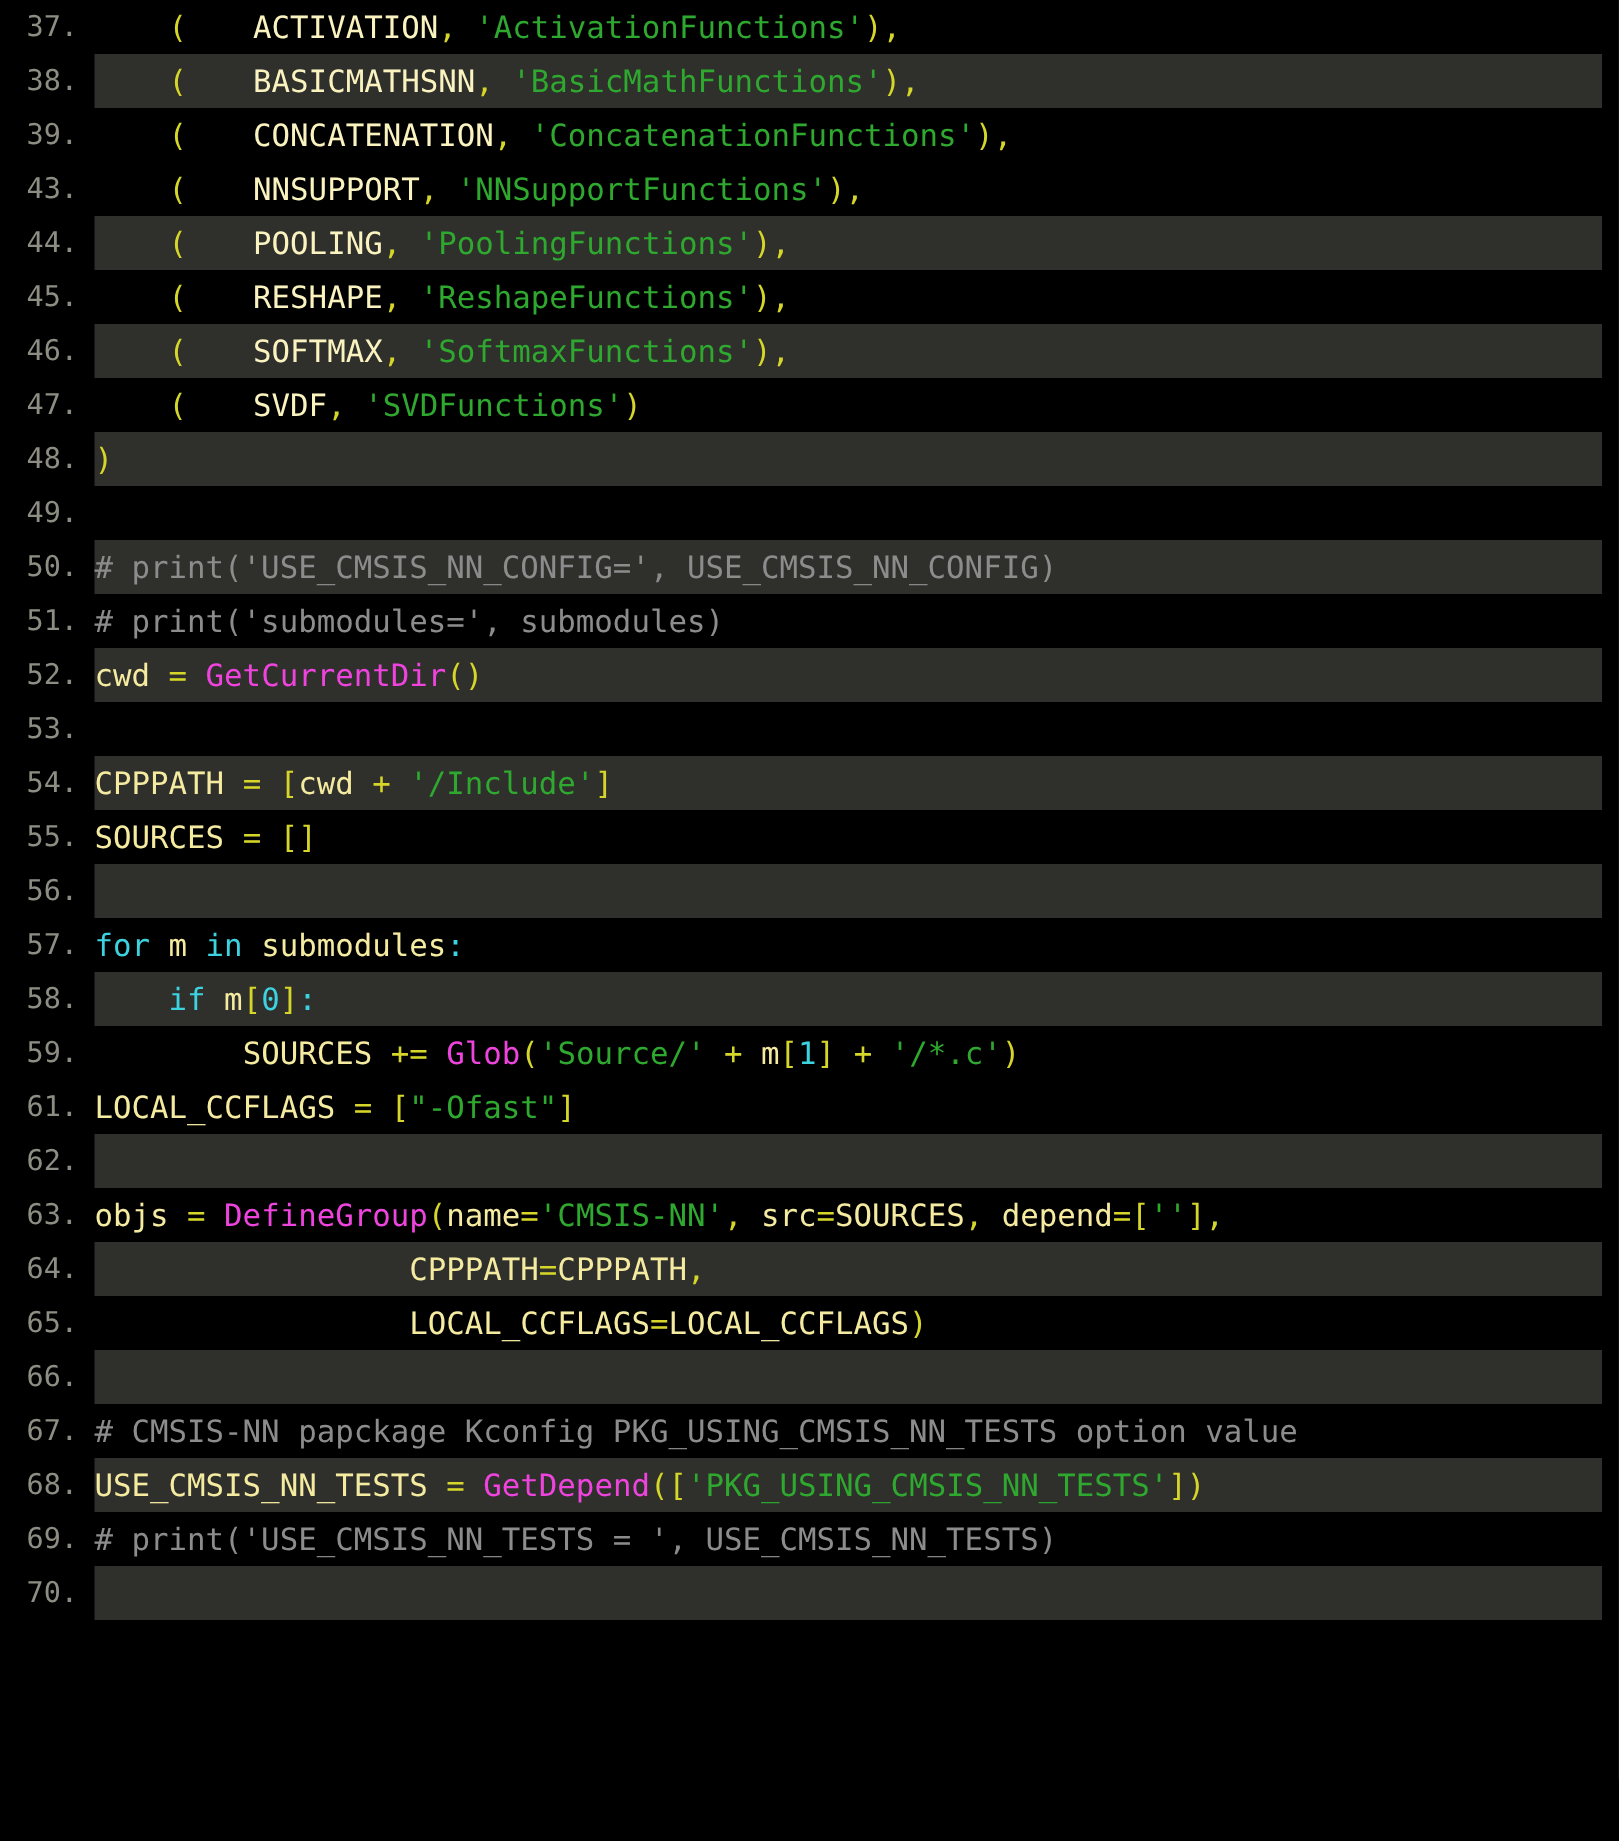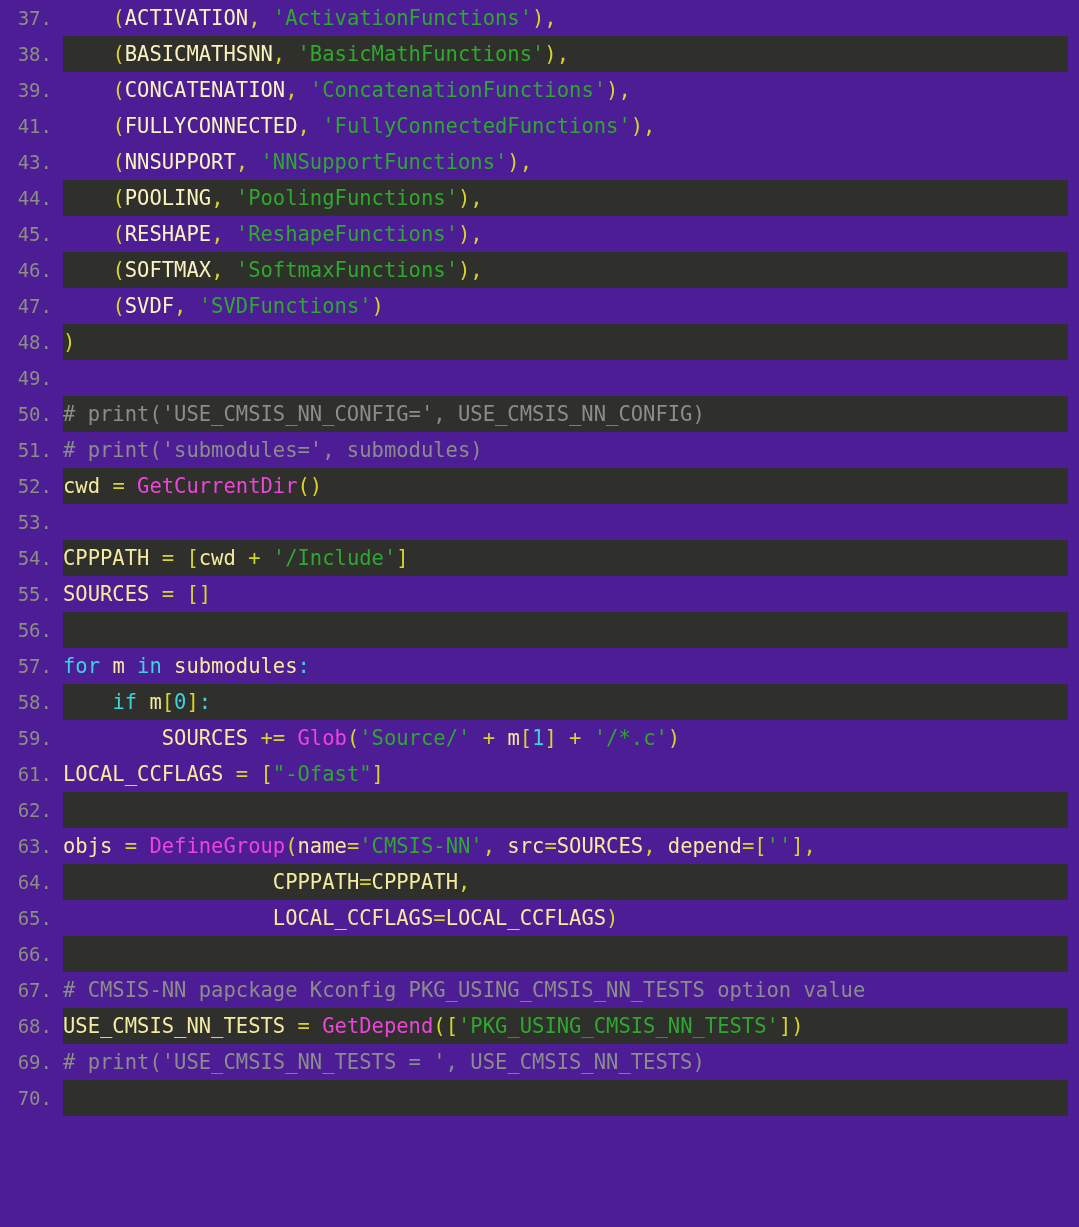--- a/index.html
+++ b/index.html
@@ -11,21 +11,21 @@
     width: 1079px;
     height: 1227px;
     overflow: hidden;
     font-family: "DejaVu Sans Mono", "Liberation Mono", monospace;
   }
 
   #code-viewer {
     position: relative;
     width: 1079px;
     height: 1227px;
-    background: #4c1d95;
+    background: #000000;
   }
 
   .code-line {
     position: relative;
     height: 36px;
     line-height: 36px;
     white-space: pre;
     font-size: 20.5px;
     letter-spacing: 0px;
   }
@@ -58,39 +58,38 @@
   .code-text {
     position: relative;
     margin-left: 63px;
     z-index: 1;
     color: #f8f8f2;
   }
 
   
   .t-plain   { color: #f8f8f2; }
   .t-ident   { color: #f5eba0; text-align: center; }      
-  .t-const   { color: #faf3c0; }      
+  .t-const   { color: #faf3c0; margin-left: 44px; }      
   .t-punct   { color: #d6d62a; }      
   .t-op      { color: #d6d62a; }      
   .t-string  { color: #2fa82f; }      
   .t-comment { color: #8c8c8c; }      
   .t-func    { color: #ee44dd; }      
   .t-kw      { color: #3dd2e0; }      
   .t-num     { color: #3dd2e0; }      
   .t-colon   { color: #3dd2e0; }
 </style>
 </head>
 <body>
 
 <div id="code-viewer">
   <div id="lines-container">
       <div class="code-line"><div class="gutter">37.</div><div class="code-text"><span class="t-plain">    </span><span class="t-punct">(</span><span class="t-const">ACTIVATION</span><span class="t-punct">,</span><span class="t-plain"> </span><span class="t-string">'ActivationFunctions'</span><span class="t-punct">),</span></div></div>
       <div class="code-line alt"><div class="gutter">38.</div><div class="code-text"><span class="t-plain">    </span><span class="t-punct">(</span><span class="t-const">BASICMATHSNN</span><span class="t-punct">,</span><span class="t-plain"> </span><span class="t-string">'BasicMathFunctions'</span><span class="t-punct">),</span></div></div>
       <div class="code-line"><div class="gutter">39.</div><div class="code-text"><span class="t-plain">    </span><span class="t-punct">(</span><span class="t-const">CONCATENATION</span><span class="t-punct">,</span><span class="t-plain"> </span><span class="t-string">'ConcatenationFunctions'</span><span class="t-punct">),</span></div></div>
-      <div class="code-line"><div class="gutter">41.</div><div class="code-text"><span class="t-plain">    </span><span class="t-punct">(</span><span class="t-const">FULLYCONNECTED</span><span class="t-punct">,</span><span class="t-plain"> </span><span class="t-string">'FullyConnectedFunctions'</span><span class="t-punct">),</span></div></div>
       <div class="code-line"><div class="gutter">43.</div><div class="code-text"><span class="t-plain">    </span><span class="t-punct">(</span><span class="t-const">NNSUPPORT</span><span class="t-punct">,</span><span class="t-plain"> </span><span class="t-string">'NNSupportFunctions'</span><span class="t-punct">),</span></div></div>
       <div class="code-line alt"><div class="gutter">44.</div><div class="code-text"><span class="t-plain">    </span><span class="t-punct">(</span><span class="t-const">POOLING</span><span class="t-punct">,</span><span class="t-plain"> </span><span class="t-string">'PoolingFunctions'</span><span class="t-punct">),</span></div></div>
       <div class="code-line"><div class="gutter">45.</div><div class="code-text"><span class="t-plain">    </span><span class="t-punct">(</span><span class="t-const">RESHAPE</span><span class="t-punct">,</span><span class="t-plain"> </span><span class="t-string">'ReshapeFunctions'</span><span class="t-punct">),</span></div></div>
       <div class="code-line alt"><div class="gutter">46.</div><div class="code-text"><span class="t-plain">    </span><span class="t-punct">(</span><span class="t-const">SOFTMAX</span><span class="t-punct">,</span><span class="t-plain"> </span><span class="t-string">'SoftmaxFunctions'</span><span class="t-punct">),</span></div></div>
       <div class="code-line"><div class="gutter">47.</div><div class="code-text"><span class="t-plain">    </span><span class="t-punct">(</span><span class="t-const">SVDF</span><span class="t-punct">,</span><span class="t-plain"> </span><span class="t-string">'SVDFunctions'</span><span class="t-punct">)</span></div></div>
       <div class="code-line alt"><div class="gutter">48.</div><div class="code-text"><span class="t-punct">)</span></div></div>
       <div class="code-line"><div class="gutter">49.</div><div class="code-text">&nbsp;</div></div>
       <div class="code-line alt"><div class="gutter">50.</div><div class="code-text"><span class="t-comment"># print('USE_CMSIS_NN_CONFIG=', USE_CMSIS_NN_CONFIG)</span></div></div>
       <div class="code-line"><div class="gutter">51.</div><div class="code-text"><span class="t-comment"># print('submodules=', submodules)</span></div></div>
       <div class="code-line alt"><div class="gutter">52.</div><div class="code-text"><span class="t-ident">cwd</span><span class="t-plain"> </span><span class="t-op">=</span><span class="t-plain"> </span><span class="t-func">GetCurrentDir</span><span class="t-punct">()</span></div></div>

